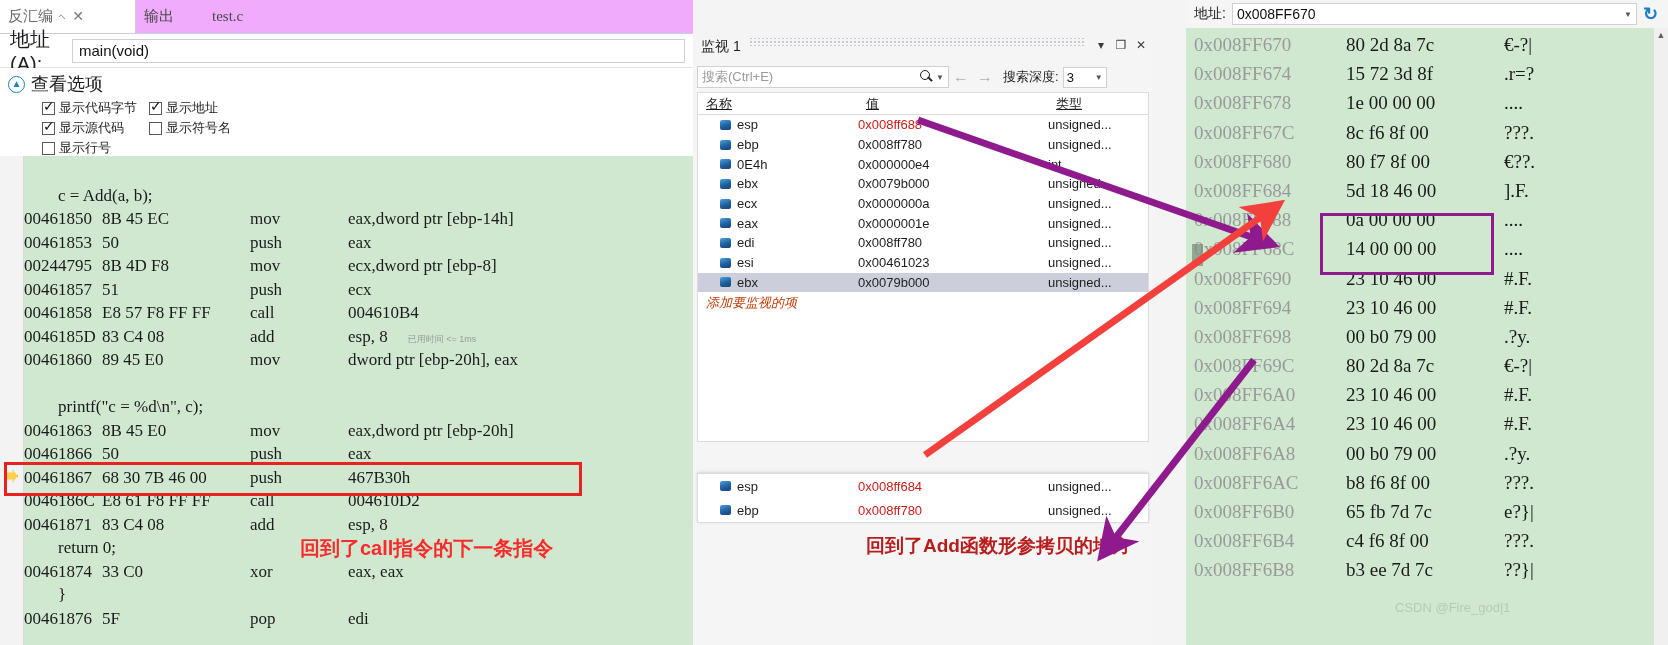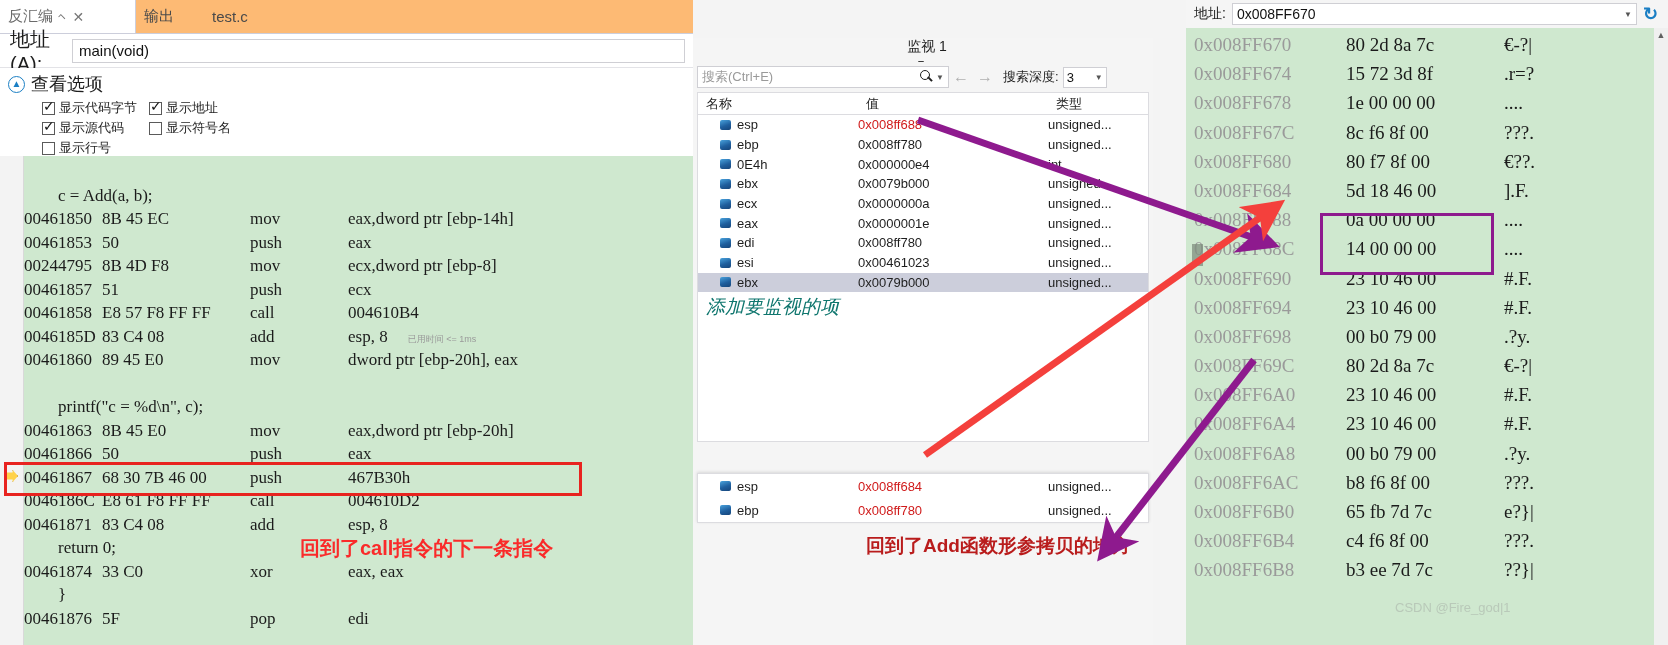--- a/index.html
+++ b/index.html
@@ -12,21 +12,21 @@
   }
   #root { position: relative; width: 1668px; height: 645px; background: #f4f4f4; }
 
   
   #disasm-pane {
     position: absolute; left: 0; top: 0; width: 693px; height: 645px;
     background: #ffffff; overflow: hidden;
   }
   #disasm-tabstrip {
     position: absolute; left: 0; top: 0; width: 693px; height: 34px;
-    background: #fdba74; border-bottom: 1px solid #cccedb;
+    background: #f0abfc; border-bottom: 1px solid #cccedb; font-family: Liberation Serif, serif;
   }
   .tab {
     position: absolute; top: 0; height: 33px;
     display: flex; align-items: center; gap: 6px;
     padding: 0 8px; font-size: 15px; color: #4a4a4a;
   }
   .tab.active {
     background: #ffffff; border-right: 1px solid #cccedb;
     color: #6a6a6a;
   }
@@ -108,21 +108,21 @@
     font-family: "Liberation Sans", sans-serif; white-space: nowrap;
   }
 
   
   #watch-pane {
     position: absolute; left: 693px; top: 38px; width: 460px; height: 607px;
     background: #f5f5f5;
   }
   #watch-title {
     position: relative; height: 24px; background: #f5f5f5;
-    display: flex; align-items: center; flex-direction: column;
+    display: flex; align-items: flex-start;
   }
   #watch-title .wt-label { font-size: 14px; color: #1e1e1e; padding-left: 8px; }
   #watch-title .wt-dots {
     flex: 1; height: 8px; margin: 0 8px;
     background-image: radial-gradient(circle, #c8c8cf 1px, transparent 1px);
     background-size: 4px 4px; background-position: 0 2px;
   }
   .wt-btn { width: 16px; text-align: center; font-size: 12px; color: #3a3a3a; margin-right: 4px; }
 
   #watch-toolbar {
@@ -150,36 +150,36 @@
     width: 44px; height: 21px; border: 1px solid #cfcfd4; background: #fff;
     margin-left: 4px; display: flex; align-items: center; justify-content: space-between;
     padding: 0 3px; font-size: 13px; color: #111;
   }
 
   #watch-grid {
     position: absolute; left: 4px; top: 54px; width: 452px; height: 350px;
     background: #fff; border: 1px solid #dcdce0;
   }
   .wg-head { display: flex; height: 22px; border-bottom: 1px solid #dcdce0; background: #fff; }
-  .wg-head div { font-size: 13px; color: #1e1e1e; padding: 2px 0 0 8px; }
+  .wg-head div { font-size: 13px; color: #1e1e1e; padding: 2px 0 0 8px; text-decoration: underline; }
   .col-name { width: 160px; }
   .col-val { width: 190px; }
   .col-type { width: 100px; }
   .wg-row { display: flex; height: 19.7px; align-items: center; }
   .wg-row.sel { background: #cccedb; }
   .wg-row .cn { width: 160px; display: flex; align-items: center; font-size: 13px; color: #1e1e1e; padding-left: 22px; }
   .wg-row .cv { width: 190px; font-size: 13px; color: #1e1e1e; }
   .wg-row .ct { width: 100px; font-size: 13px; color: #1e1e1e; }
   .wg-row .cv.red { color: #d01b1b; }
   .cube {
     width: 11px; height: 10px; margin-right: 6px; flex: none;
     background: linear-gradient(160deg, #4aa3dd 0%, #1f5f9e 55%, #16457a 100%);
     border-radius: 2px;
   }
-  .wg-addrow { font-size: 19px; color: #0f766e; font-style: italic; padding: 2px 0 0 8px; }
+  .wg-addrow { font-size: 13px; color: #c2410c; font-style: italic; padding: 2px 0 0 8px; }
 
   #watch-grid2 {
     position: absolute; left: 4px; top: 435px; width: 452px; height: 50px;
     background: #fff; border: 1px solid #dcdce0;
     box-shadow: 0 -1px 3px rgba(0,0,0,0.12);
   }
   #watch-grid2 .wg-row { height: 24px; }
 
   
   #mem-pane {

